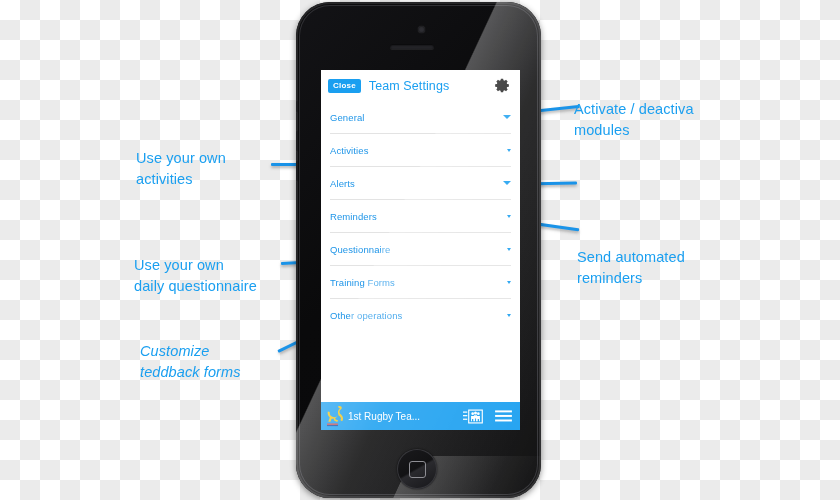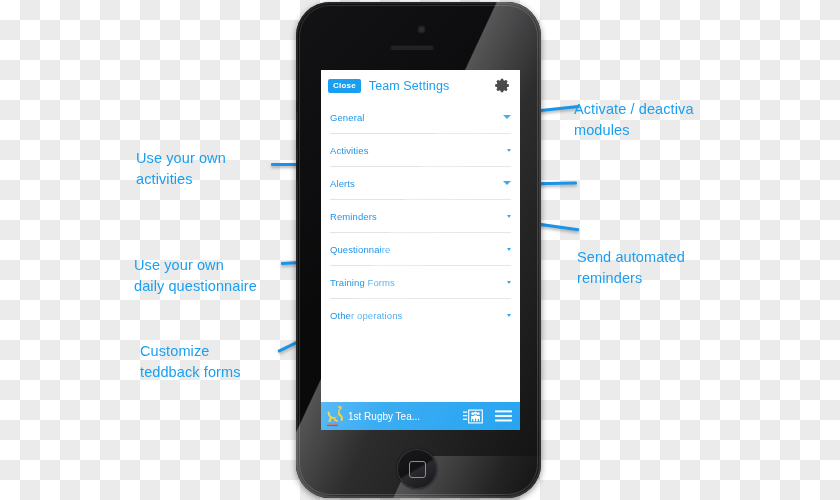--- a/index.html
+++ b/index.html
@@ -338,21 +338,21 @@
       <div class="home-sq"></div>
     </div>
   </div>
 
   <div class="anno" style="left:136px; top:148px;">Use your own
 activities</div>
 
   <div class="anno" style="left:134px; top:255px;">Use your own
 daily questionnaire</div>
 
-  <div class="anno" style="left:140px; top:341px;">Customize
+  <div class="anno" style="left:140px; top:341px;font-style:italic;">Customize
  teddback forms</div>
 
   <div class="anno" style="left:574px; top:99px;">Activate / deactiva
 modules</div>
 
 
   <div class="anno" style="left:577px; top:224px;margin-top:23px;">Send automated
 reminders</div>
 
 </div>

